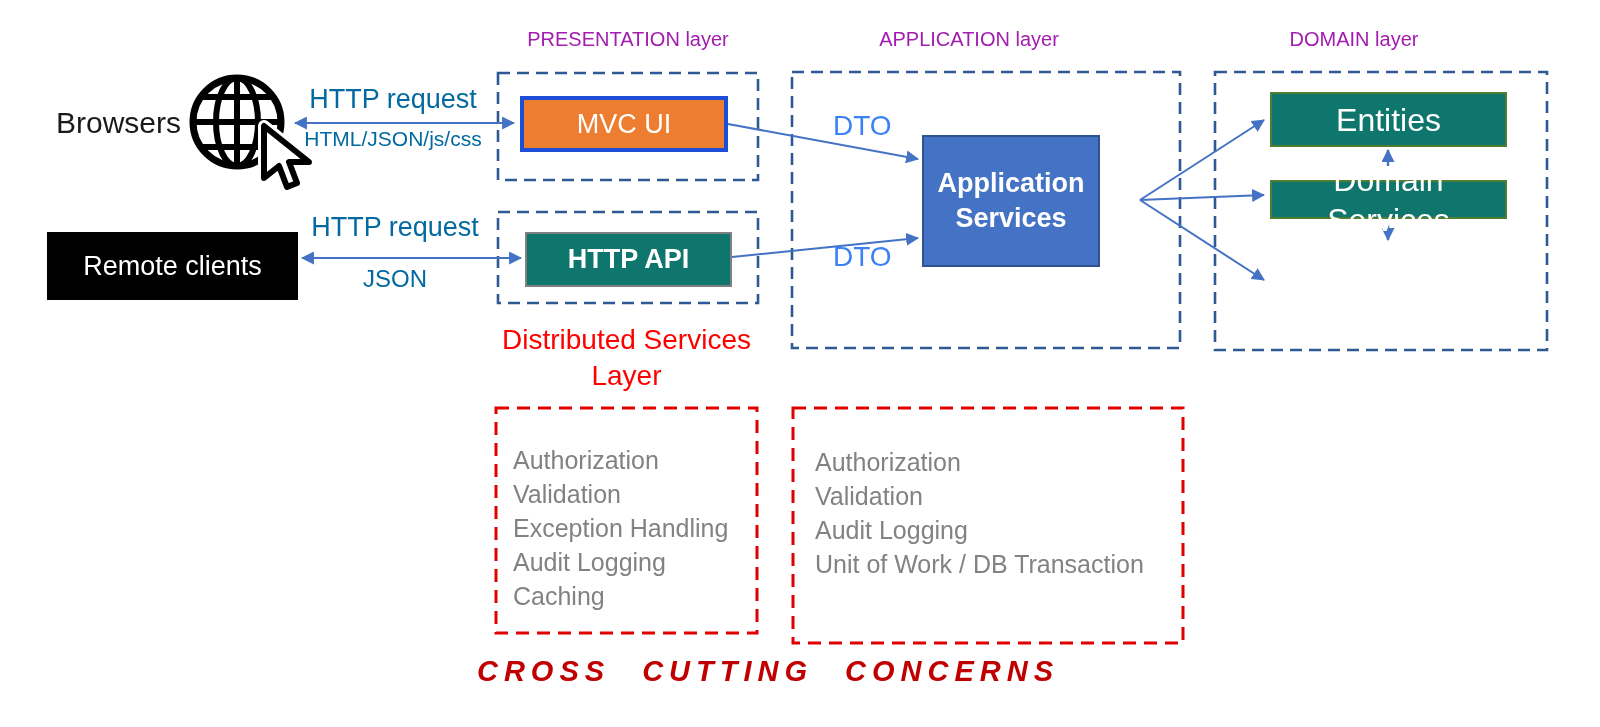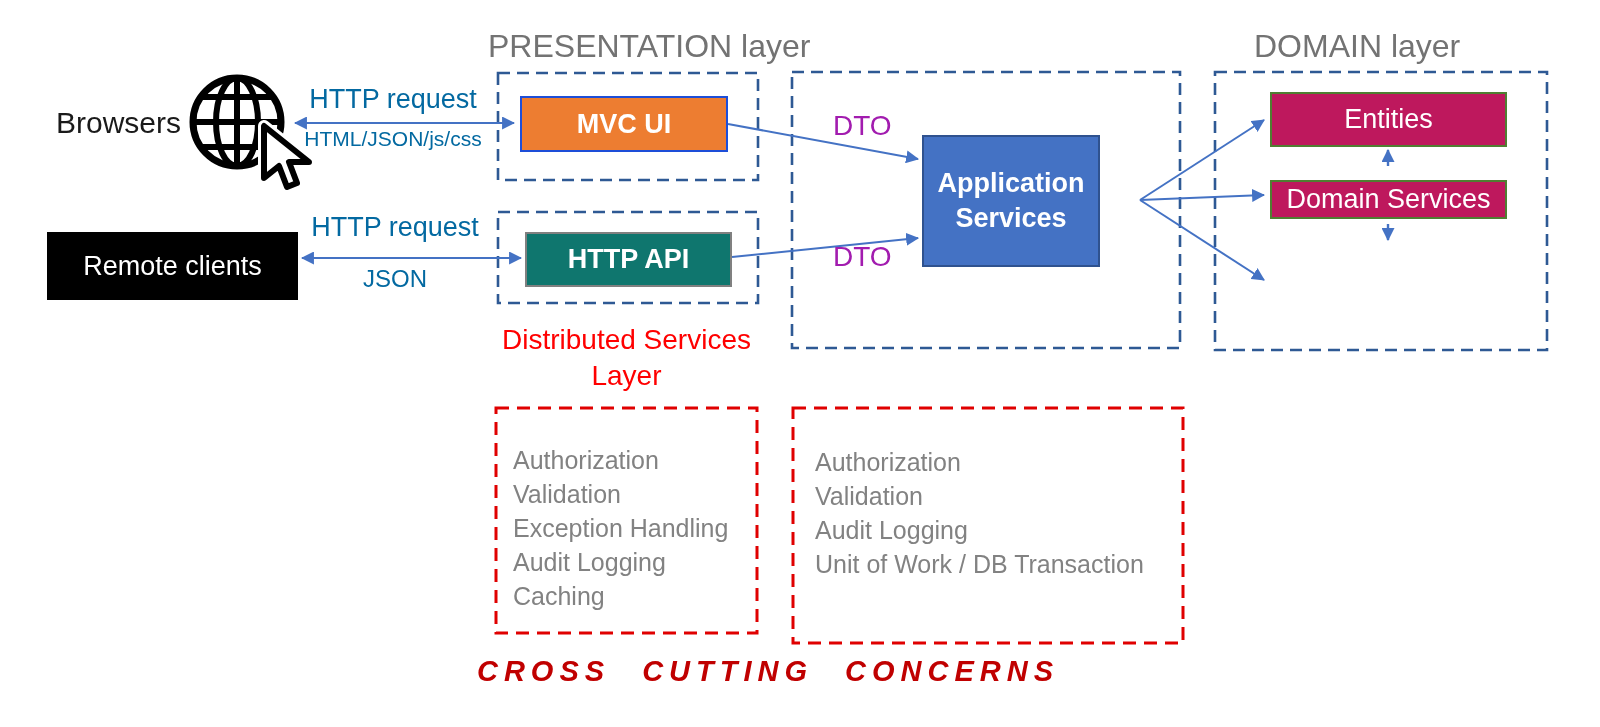--- a/index.html
+++ b/index.html
@@ -8,52 +8,52 @@
     width: 1600px;
     height: 727px;
     background: #ffffff;
     font-family: "Liberation Sans", sans-serif;
     overflow: hidden;
   }
   .overlay { position: absolute; left: 0; top: 0; pointer-events: none; }
 
   .layer-title {
     position: absolute;
-    color: #737373;
-    font-size: 32px;
+    color: #a21caf;
+    font-size: 20px;
     text-align: center;
     white-space: nowrap;
   }
   .sub-title {
     position: absolute;
     color: #ff0000;
     font-size: 28px;
     text-align: center;
     line-height: 36px;
   }
   .solid-box {
     position: absolute;
     display: flex;
     align-items: center;
     justify-content: center;
     text-align: center;
     color: #ffffff;
     box-sizing: border-box;
   }
-  .box-orange { background: #ed7d31; border: 2px solid #1d4ed8; font-weight: bold; font-size: 27px; }
+  .box-orange { background: #ed7d31; border: 4px solid #1d4ed8; font-weight: normal; font-size: 27px; }
   .box-gray   { background: #0f766e; border: 2px solid #808080; font-weight: bold; font-size: 27px; }
   .box-blue   { background: #4472c4; border: 2px solid #2f528f; font-weight: bold; font-size: 27px; line-height: 1.3; padding: 0 24px; }
-  .box-green  { background: #be185d; border: 2px solid #507e32; font-size: 27px; line-height: 1.25; padding: 0 8px; }
+  .box-green  { background: #0f766e; border: 2px solid #507e32; font-size: 32px; line-height: 1.25; padding: 0 8px; }
   .box-black  { background: #000000; color: #ffffff; font-size: 27px; }
 
   .arrow-label { position: absolute; color: #0369a1; text-align: center; white-space: nowrap; }
   .lbl-big { font-size: 27px; }
   .lbl-small { font-size: 21px; }
   .lbl-mid { font-size: 24px; }
-  .dto { position: absolute; color: #a21caf; font-size: 28px; white-space: nowrap; }
+  .dto { position: absolute; color: #3b82f6; font-size: 28px; white-space: nowrap; }
 
   .client-label { position: absolute; color: #1a1a1a; font-size: 30px; white-space: nowrap; }
 
   .concern-list { position: absolute; color: #828282; font-size: 25px; line-height: 34px; white-space: nowrap; }
 
   .caption {
     position: absolute;
     color: #c00000;
     font-size: 29px;
     font-style: italic;
@@ -121,20 +121,21 @@
   <div class="arrow-label lbl-mid" style="left:305px; top:265px; width:180px;">JSON</div>
 
   <div class="layer-title" style="left:488px; top:28px; width:280px;">PRESENTATION layer</div>
   <div class="solid-box box-orange" style="left:520px; top:96px; width:208px; height:56px;">MVC UI</div>
   <div class="solid-box box-gray" style="left:525px; top:232px; width:207px; height:55px;">HTTP API</div>
   <div class="sub-title" style="left:496px; top:322px; width:261px;">
     <div>Distributed Services</div>
     <div>Layer</div>
   </div>
 
+  <div class="layer-title" style="left:854px; top:28px; width:230px;">APPLICATION layer</div>
   <div class="dto" style="left:833px; top:110px;">DTO</div>
   <div class="dto" style="left:833px; top:241px;">DTO</div>
   <div class="solid-box box-blue" style="left:922px; top:135px; width:178px; height:132px;">Application Services</div>
 
   <div class="layer-title" style="left:1254px; top:28px; width:200px;">DOMAIN layer</div>
   <div class="solid-box box-green" style="left:1270px; top:92px; width:237px; height:55px;">Entities</div>
   <div class="solid-box box-green" style="left:1270px; top:166px; width:237px; height:39px;margin-top:14px;">Domain Services</div>
 
   <div class="concern-list" style="left:513px; top:443px;">
     <div>Authorization</div>

